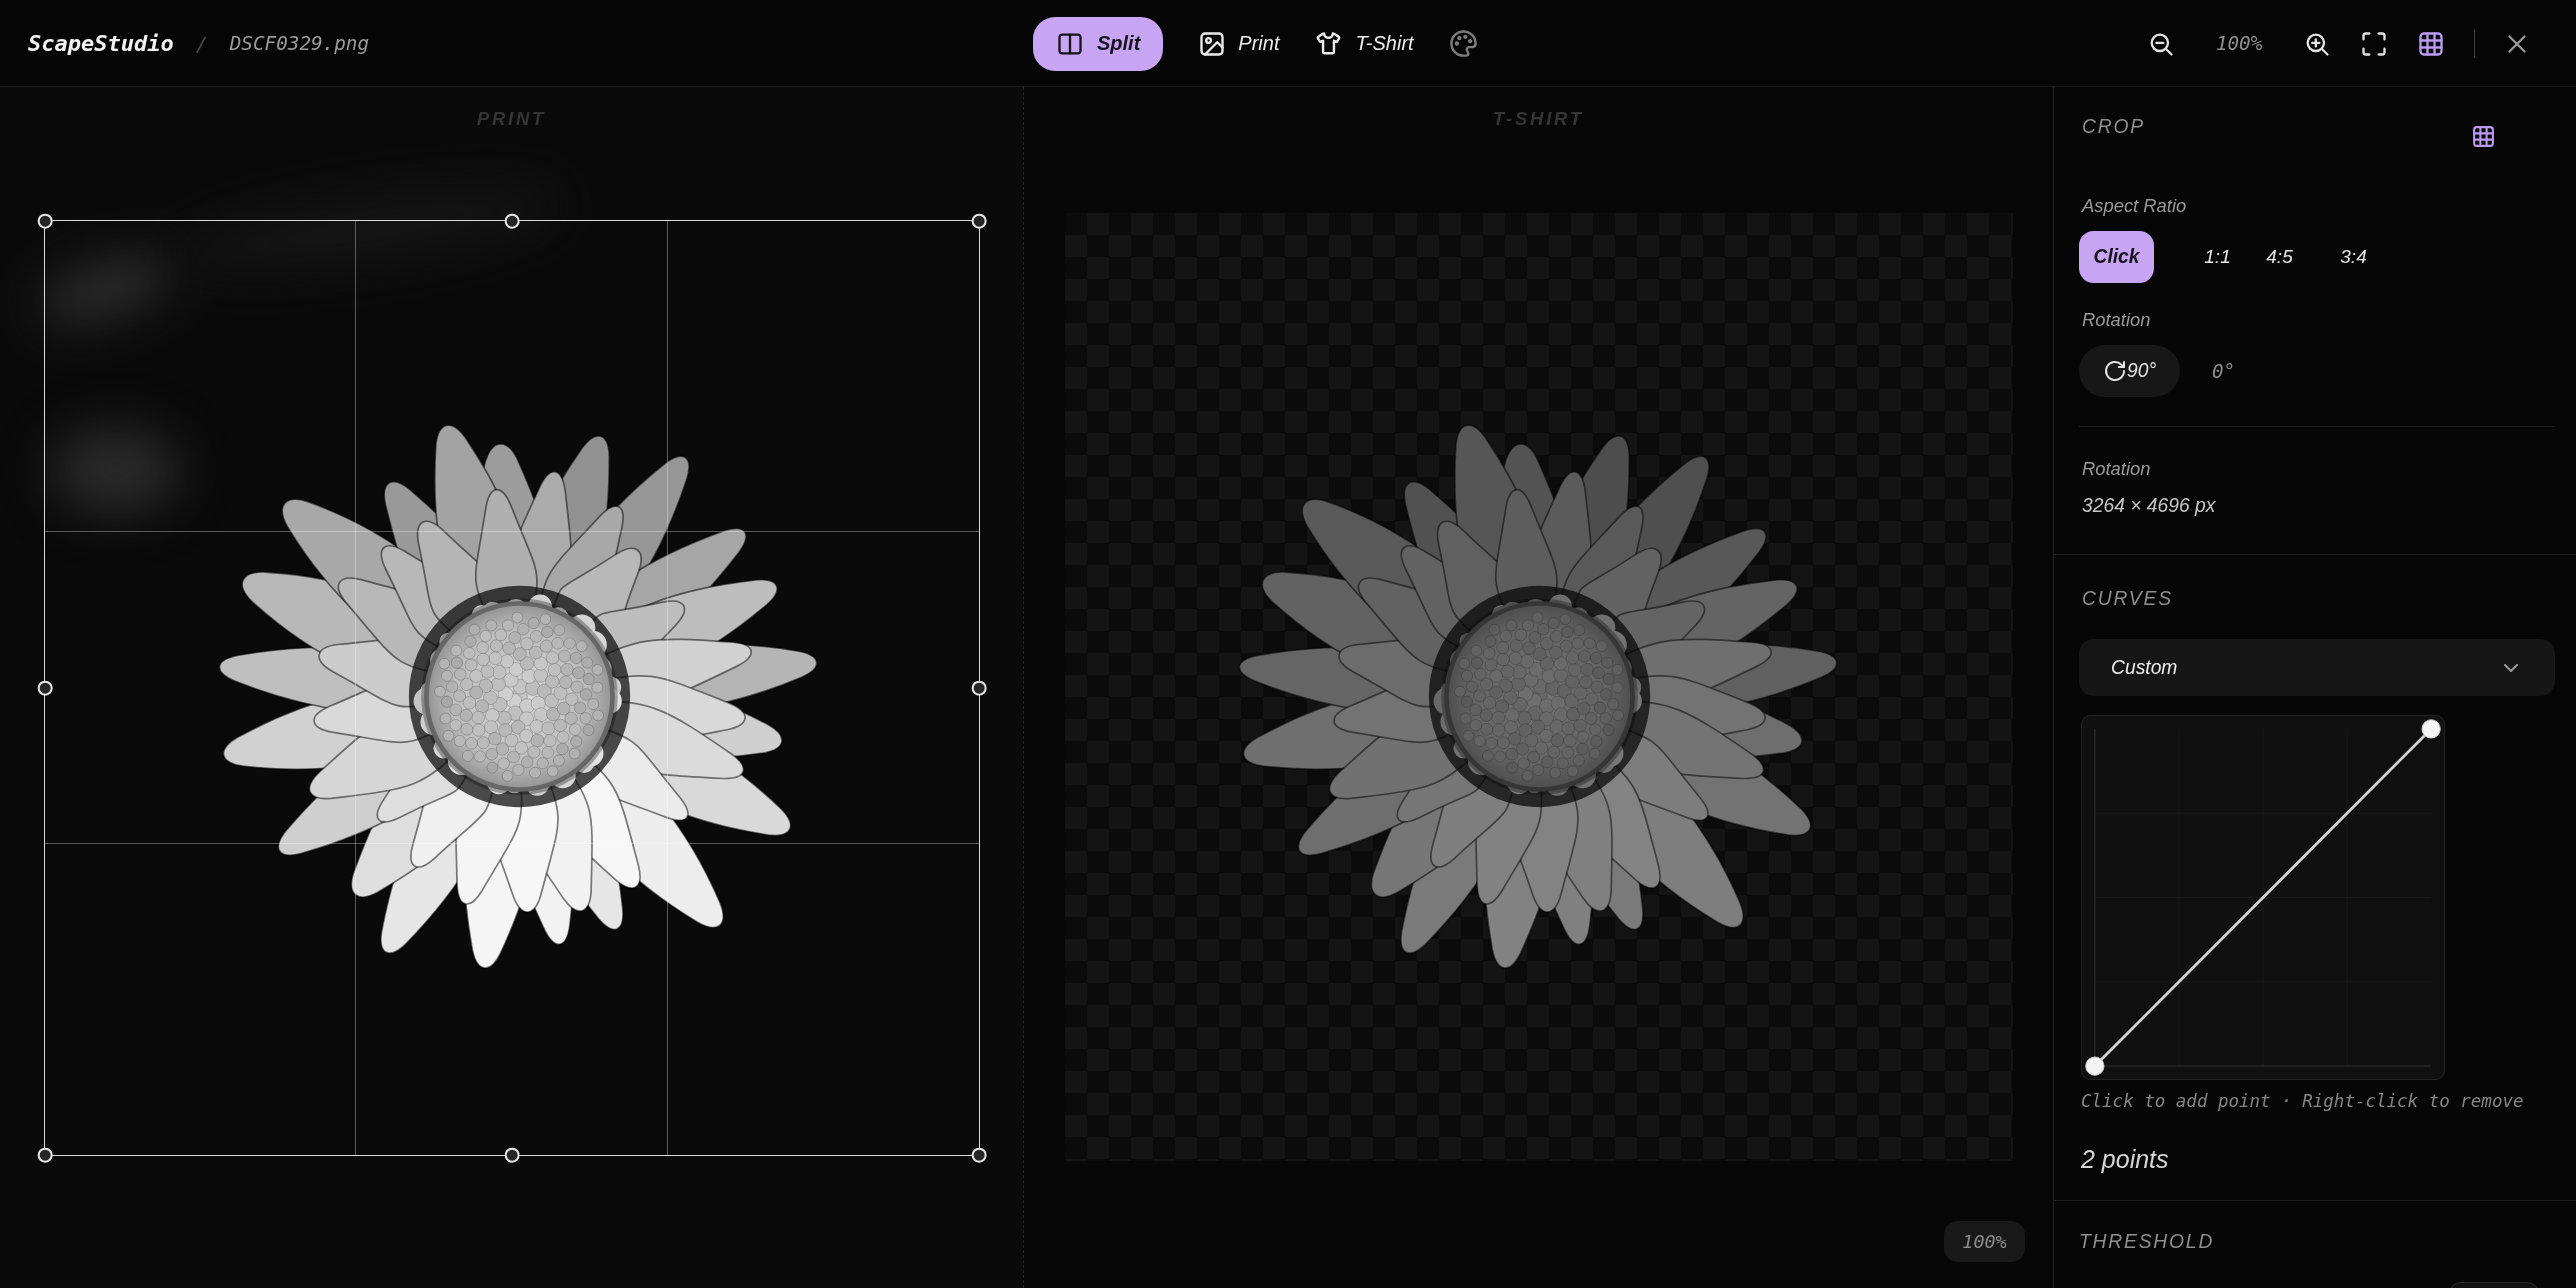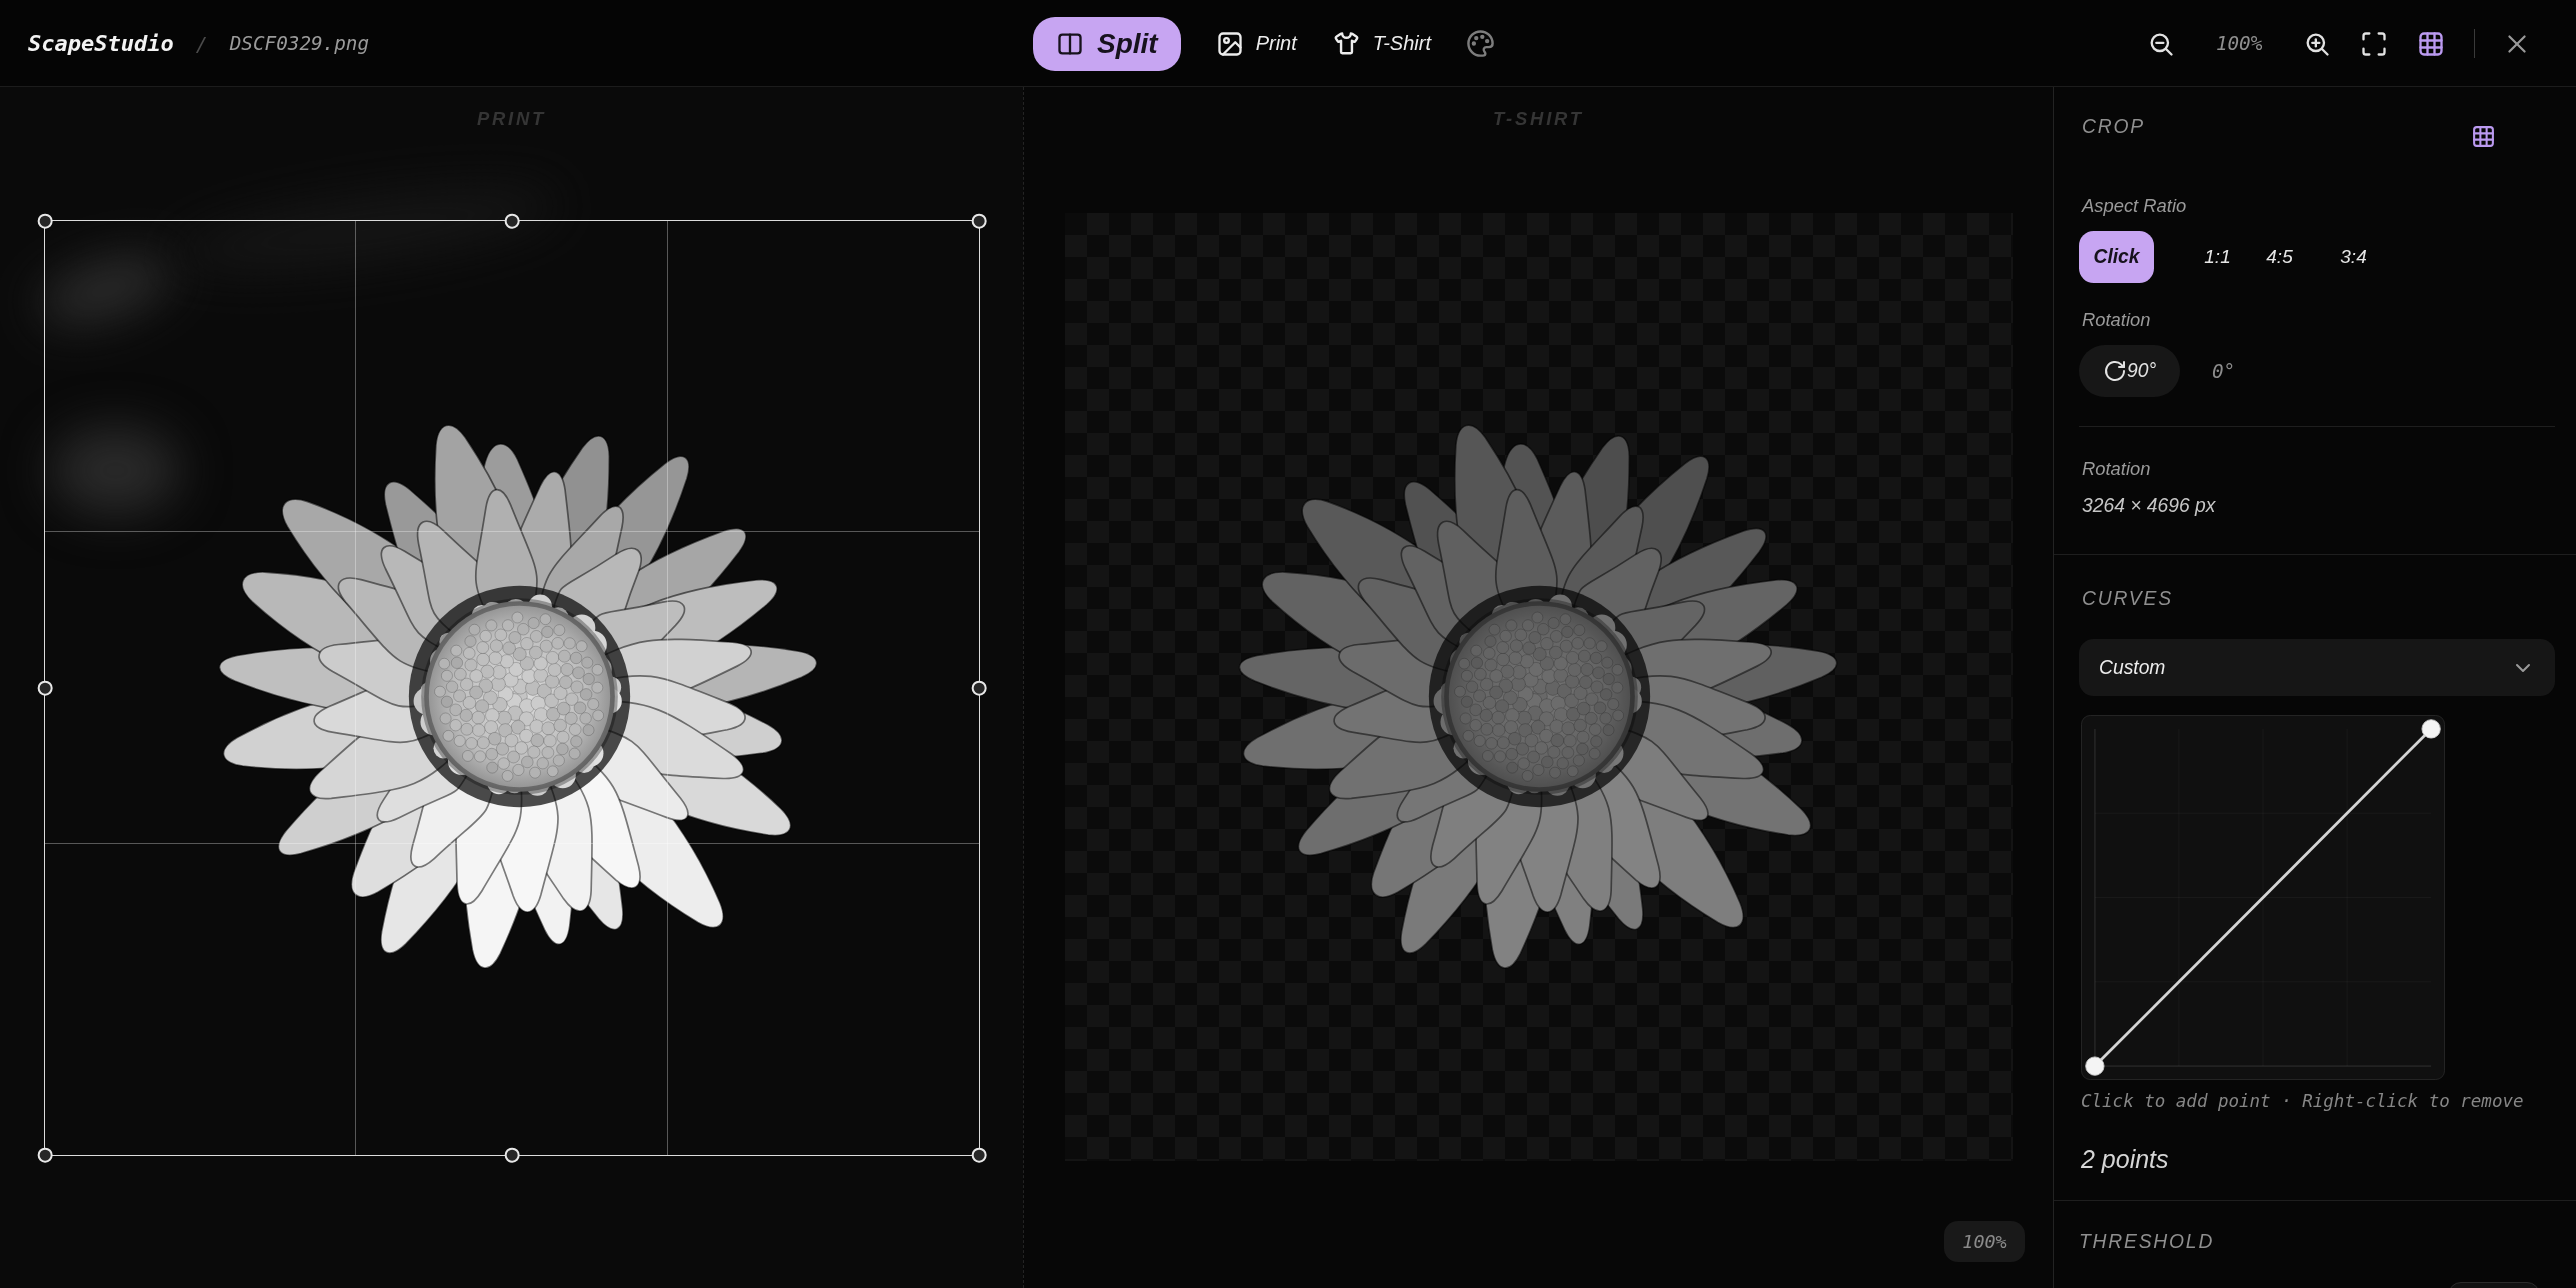--- a/index.html
+++ b/index.html
@@ -8,21 +8,21 @@
          font-family:"Liberation Sans",sans-serif;color:#e8e8e8;font-style:italic;}
   .mono{font-family:"DejaVu Sans Mono",monospace;}
 
   
   .topbar{position:absolute;left:0;top:0;width:2576px;height:87px;background:#050505;border-bottom:0.9px solid #1c1c1c;z-index:50}
   .brand{position:absolute;left:28px;top:0;height:87px;display:flex;align-items:center;gap:22px;font-family:"DejaVu Sans Mono",monospace}
   .brand .name{font-size:22px;font-weight:bold;color:#f3f3f3}
   .brand .sep{color:#4a4a4a;font-size:20px}
   .brand .file{color:#9b9b9b;font-size:19.3px}
   .toolgroup{position:absolute;left:1033px;top:0;height:87px;display:flex;align-items:center;gap:35px}
-  .btn-split{display:flex;align-items:center;gap:13px;background:#c7a5f2;color:#17121d;border-radius:22px;padding:0 23px;height:54px;font-size:28px;font-weight:600;cursor:pointer}
+  .btn-split{display:flex;align-items:center;gap:13px;background:#c7a5f2;color:#17121d;border-radius:22px;padding:0 23px;height:54px;font-size:20px;font-weight:600;cursor:pointer}
   .tool-item{display:flex;align-items:center;gap:12px;color:#ededed;font-size:20px;cursor:pointer}
   .palette{color:#7d7d7d;display:flex;align-items:center;cursor:pointer}
   .topbar-right{position:absolute;right:46px;top:0;height:87px;display:flex;align-items:center;gap:29px}
   .zoom-level{color:#8f8f8f;font-size:19.3px;width:70px;text-align:center}
   .tb-icon{color:#e2e2e2;display:flex;align-items:center;cursor:pointer}
   .tb-icon.grid{color:#bb9af0}
   .tb-icon.close{color:#9a9a9a}
   .vdiv{width:0.9px;height:29px;background:#3a3a3a}
   svg.icon{display:block}
 
@@ -68,21 +68,21 @@
   .btn-rotate{position:absolute;left:25px;top:258px;height:52px;border-radius:26px;background:#171717;display:flex;
               align-items:center;padding:0 24px;color:#e3e3e3;font-size:19.3px;cursor:pointer}
   .rot-value{position:absolute;left:158px;top:258px;height:52px;display:flex;align-items:center;color:#8c8c8c;font-size:19.3px}
   .div-inset{position:absolute;left:25px;top:339px;width:476px;height:0.9px;background:#1e1e1e}
   .l-selection{left:28px;top:371px}
   .sel-value{position:absolute;left:28px;top:408px;font-size:19.3px;color:#c6c6c6}
   .div-full{position:absolute;left:0;width:523px;height:0.9px;background:#1e1e1e}
   .df1{top:467px}.df2{top:1113px}
   .t-curves{left:28px;top:501px}
   .dropdown{position:absolute;left:25px;top:552px;width:476px;height:57px;border-radius:14.7px;background:#161616;
-            display:flex;align-items:center;padding:0 20px;cursor:pointer}
+            display:flex;align-items:center;padding:0 32px;cursor:pointer}
   .dropdown .val{font-size:19.3px;color:#ececec}
   .dropdown .chev{margin-left:auto;color:#9a9a9a;display:flex}
   .curve-wrap{position:absolute;left:27px;top:628px;width:364px;height:365px;background:#101010;border:0.9px solid #242424;border-radius:9.2px;cursor:crosshair}
   .hint{position:absolute;left:27px;top:1004px;font-size:17.5px;color:#868686}
   .pts{position:absolute;left:27px;top:1058px;font-size:25px;color:#d6d6d6}
   .t-threshold{left:25px;top:1144px}
   .partial-btn{position:absolute;left:394px;top:1195px;width:92px;height:37px;border:1.8px solid #2b2b2b;border-radius:13px;background:#121212}
 </style>
 </head>
 <body>

